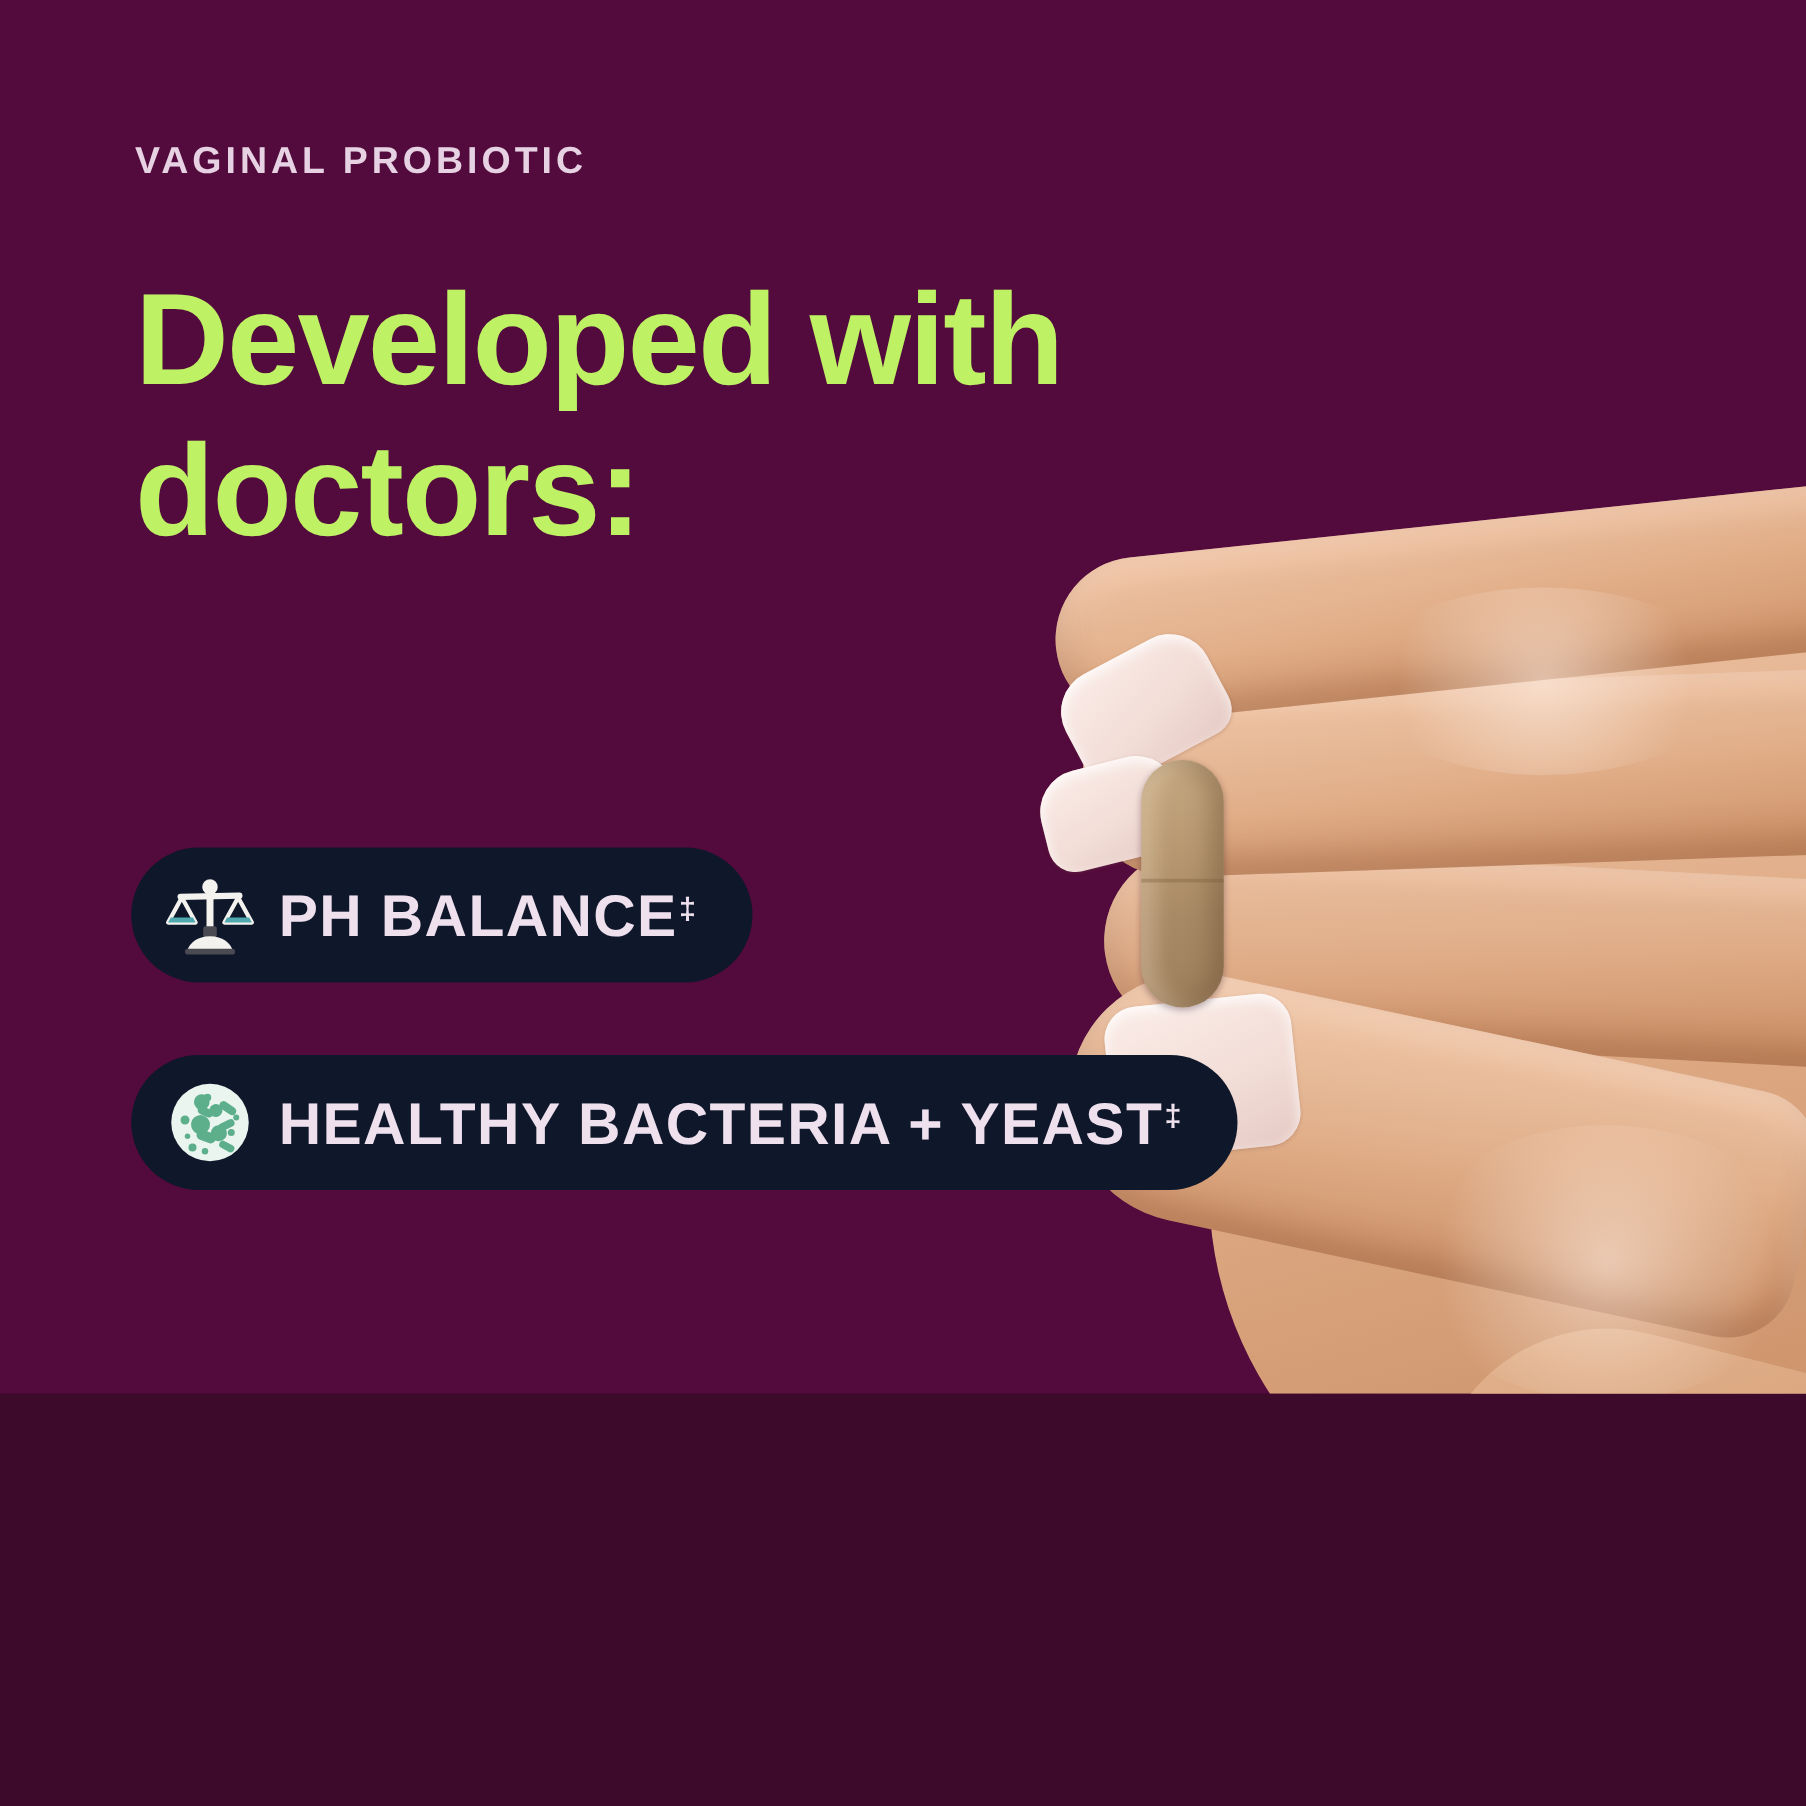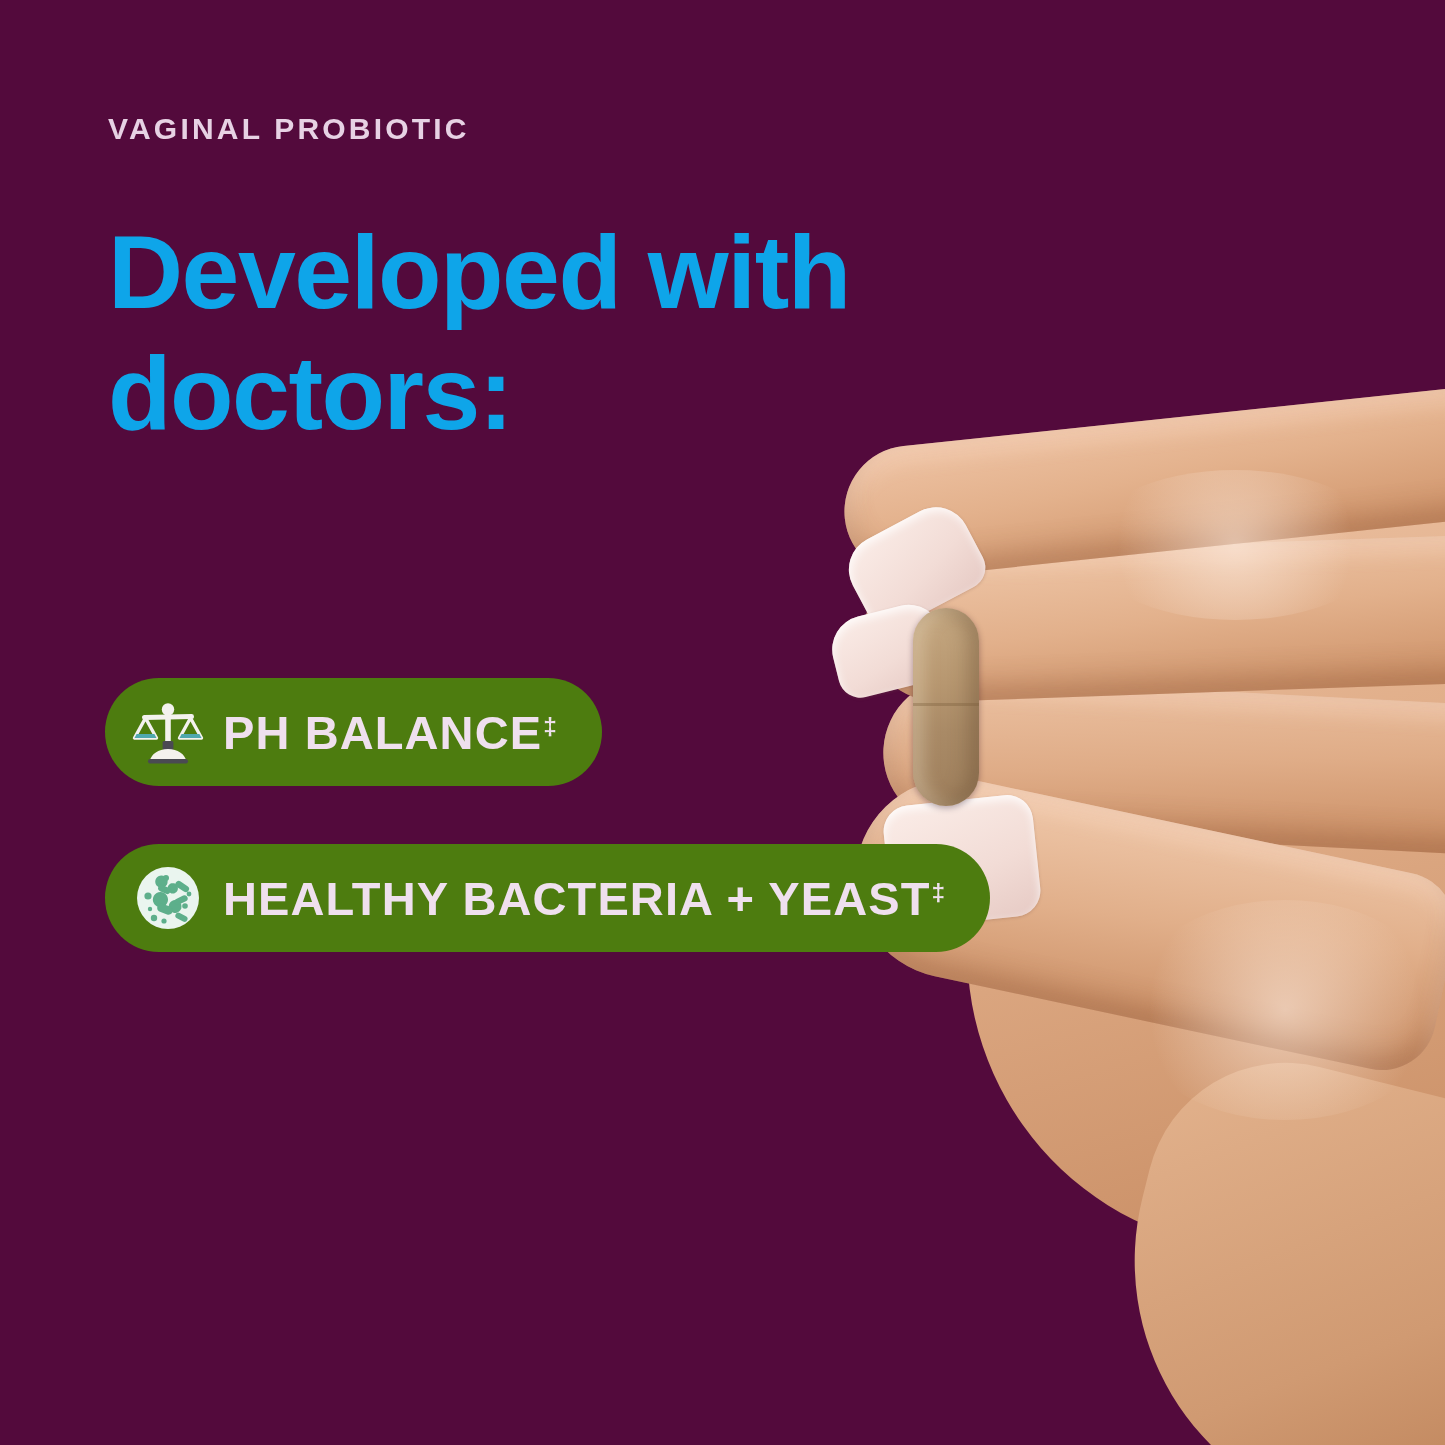--- a/index.html
+++ b/index.html
@@ -3,21 +3,21 @@
 <meta charset="utf-8">
 <style>
   html, body {
     margin: 0;
     padding: 0;
     background: #3d0a2c;
   }
   .canvas {
     position: relative;
     width: 1445px;
-    height: 1445px;
+    height: 1115px;
     background: #530A3C;
     overflow: hidden;
     font-family: "Liberation Sans", sans-serif;
     -webkit-font-smoothing: antialiased;
   }
 
   
   .eyebrow {
     position: absolute;
     left: 108px;
@@ -32,21 +32,21 @@
 
   
   .headline {
     position: absolute;
     left: 108px;
     top: 212px;
     width: 980px;
     font-size: 104px;
     line-height: 1.16;
     font-weight: bold;
-    color: #0ea5e9;
+    color: #bef264;
     letter-spacing: -1.5px;
   }
   .headline .ln { display: block; white-space: nowrap; }
   .sup-diamond {
     display: inline-block;
     vertical-align: 0.62em;
     font-size: 0.40em;
     line-height: 1;
     margin-left: 2px;
     letter-spacing: 0;
@@ -55,21 +55,21 @@
   
   .pills {
     position: absolute;
     left: 105px;
     top: 678px;
   }
   .pill {
     display: flex;
     align-items: center;
     height: 108px;
-    background: #4d7c0f;
+    background: #0f172a;
     border-radius: 60px;
     margin-bottom: 58px;
     padding-left: 24px;
     padding-right: 44px;
     width: max-content;
     box-sizing: border-box;
   }
   .pill-icon {
     width: 78px;
     height: 78px;

